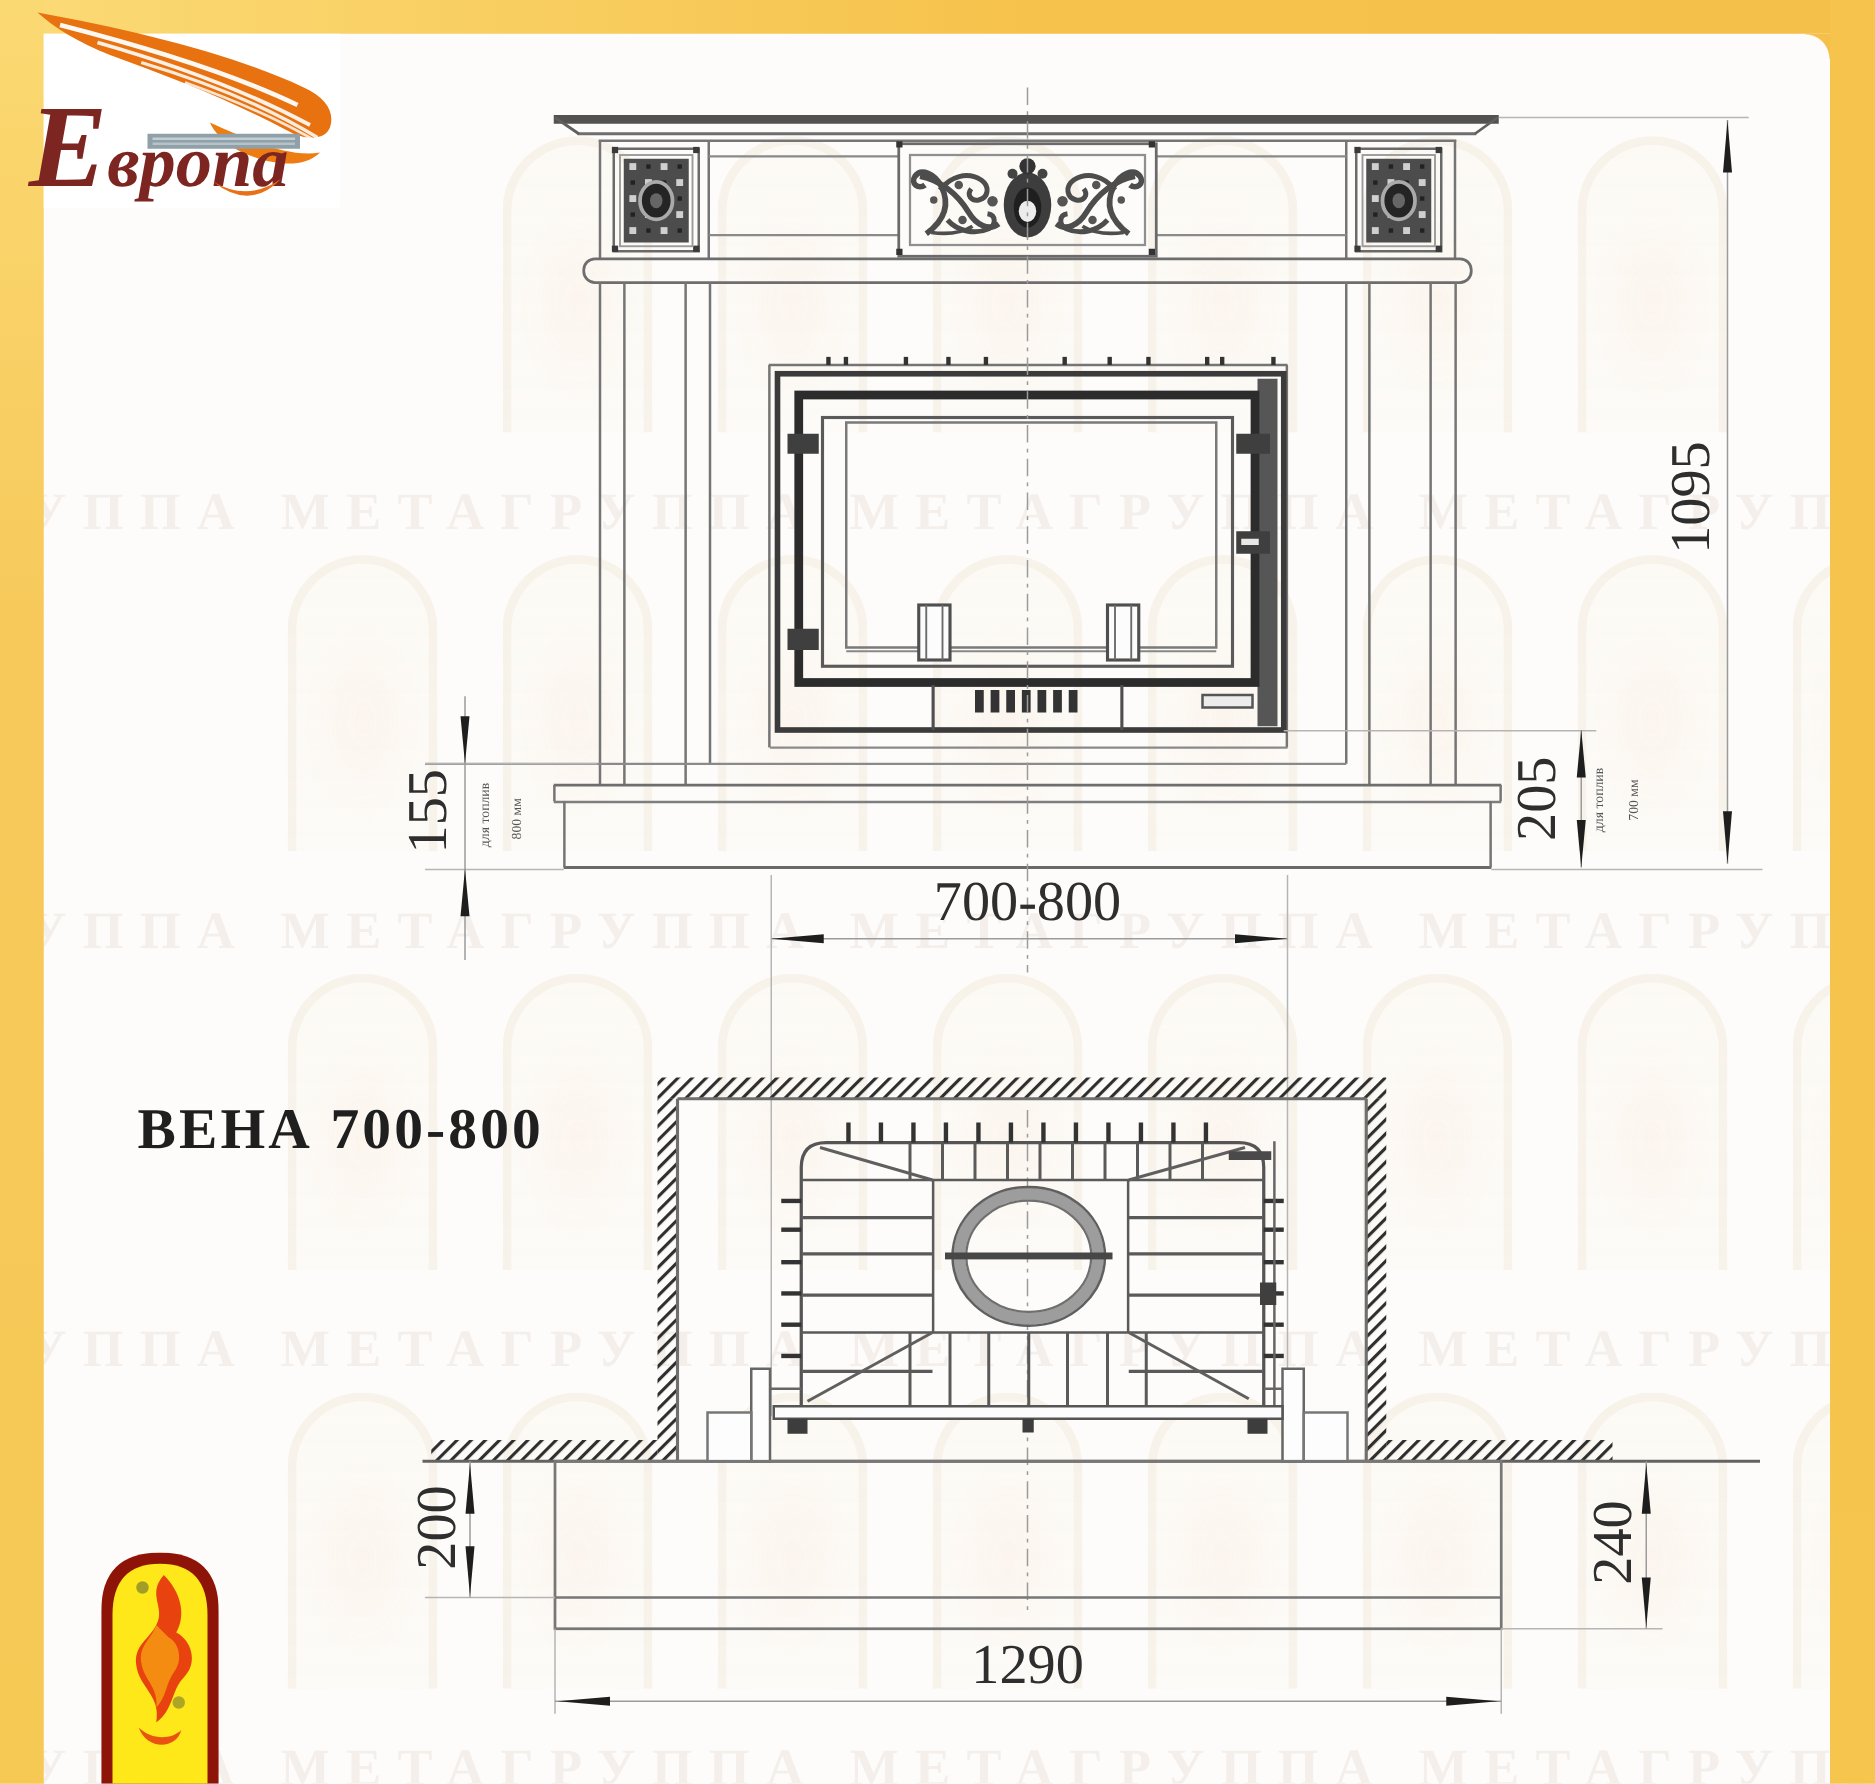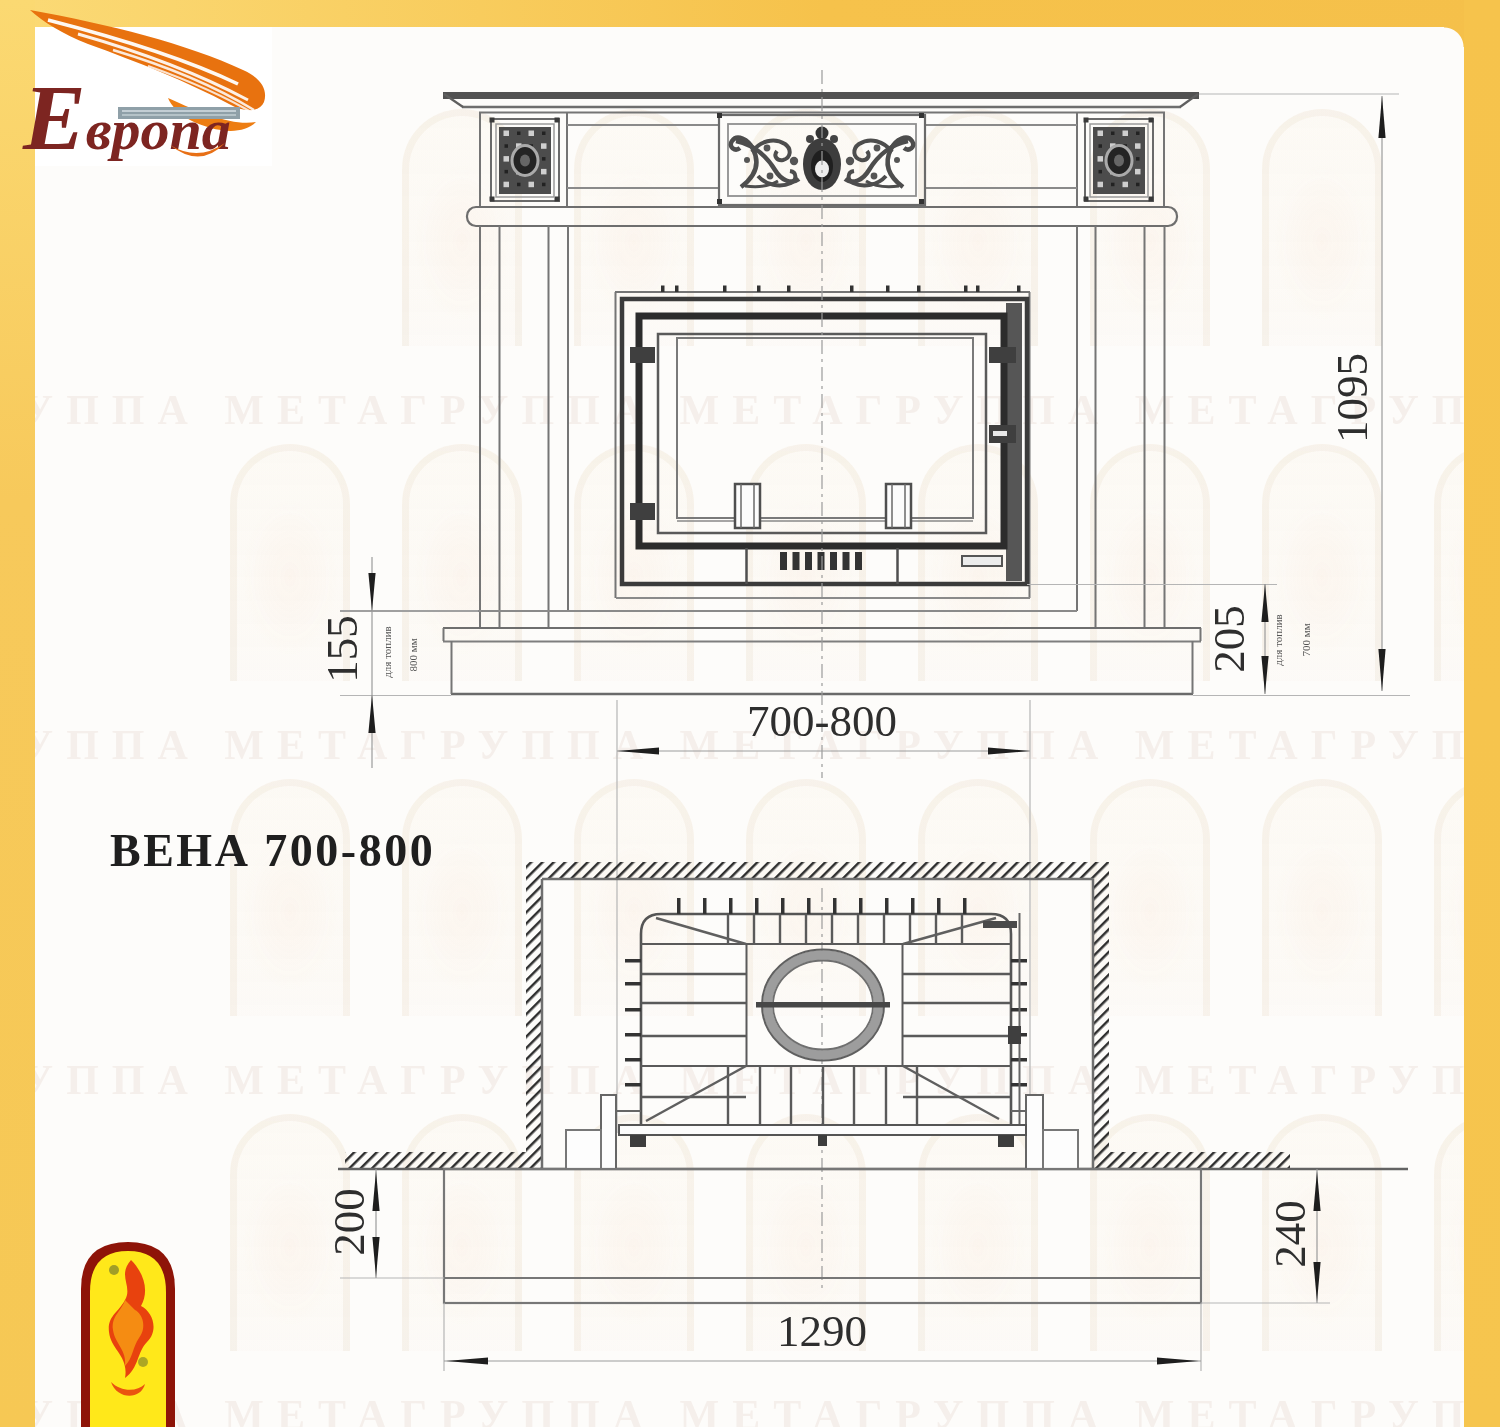--- a/index.html
+++ b/index.html
@@ -347,21 +347,21 @@
 <text transform="translate(364,1222) rotate(-90)" text-anchor="middle" font-size="45" fill="#2e2e2e">200</text>
 <line x1="1317" y1="1169" x2="1317" y2="1303" stroke="#9b9b9b" stroke-width="1.2" stroke-linecap="butt"></line>
 <polygon points="1317,1171 1313.4,1211 1320.6,1211" fill="#1e1e1e"></polygon>
 <polygon points="1317,1302 1313.4,1262 1320.6,1262" fill="#1e1e1e"></polygon>
 <text transform="translate(1305,1234) rotate(-90)" text-anchor="middle" font-size="45" fill="#2e2e2e">240</text>
 <line x1="444" y1="1361" x2="1201" y2="1361" stroke="#9b9b9b" stroke-width="1.2" stroke-linecap="butt"></line>
 <polygon points="446,1361 488,1357.4 488,1364.6" fill="#1e1e1e"></polygon>
 <polygon points="1199,1361 1157,1357.4 1157,1364.6" fill="#1e1e1e"></polygon>
 <text x="822" y="1346" text-anchor="middle" font-size="45" fill="#2e2e2e">1290</text>
 </svg>
-<div class="abs" style="left:110px;top:824px;z-index:2;font-weight:bold;font-size:46px;letter-spacing:2.5px;color:#1f1f1f;">ВЕНА 700-800</div>
+<div class="abs" style="left:110px;top:876px;z-index:2;font-weight:bold;font-size:46px;letter-spacing:2.5px;color:#1f1f1f;">ВЕНА 700-800</div>
 <div class="abs" style="left:0;top:0;width:1500px;height:27px;z-index:5;background:linear-gradient(90deg,#fbda76,#f6c24b 55%,#f5c04a);"></div>
 <div class="abs" style="left:0;top:0;width:35px;height:1427px;z-index:5;background:linear-gradient(180deg,#fbd972,#f7c95b 35%,#f6c854);"></div>
 <div class="abs" style="left:1464px;top:0;width:36px;height:1427px;z-index:5;background:linear-gradient(180deg,#f6c34c,#f6c54e);"></div>
 <div class="abs" style="left:1444px;top:27px;width:20px;height:20px;z-index:5;background:radial-gradient(circle at 0% 100%, rgba(255,255,255,0) 19px, #f5c04a 20px);"></div>
 <div class="abs" style="left:35px;top:27px;width:237px;height:139px;z-index:6;background:#fff;"></div>
 <svg class="abs" style="left:18px;top:2px;z-index:7;" width="260" height="172" viewBox="0 0 260 172">
 <path d="M12,8 C90,22 170,42 225,68 C243,76 250,88 246,100 C242,110 227,111 211,102
  C170,80 120,60 70,42 C45,32 25,20 12,8 Z" fill="#e8720f"></path>
 <path d="M150,96 C185,112 215,124 238,120 C224,134 196,130 172,118 C162,112 153,104 150,96 Z" fill="#ed7d12"></path>
 <path d="M30,18 C100,36 170,58 220,82" stroke="#fff" stroke-width="3.6" fill="none" opacity="0.95"></path>

